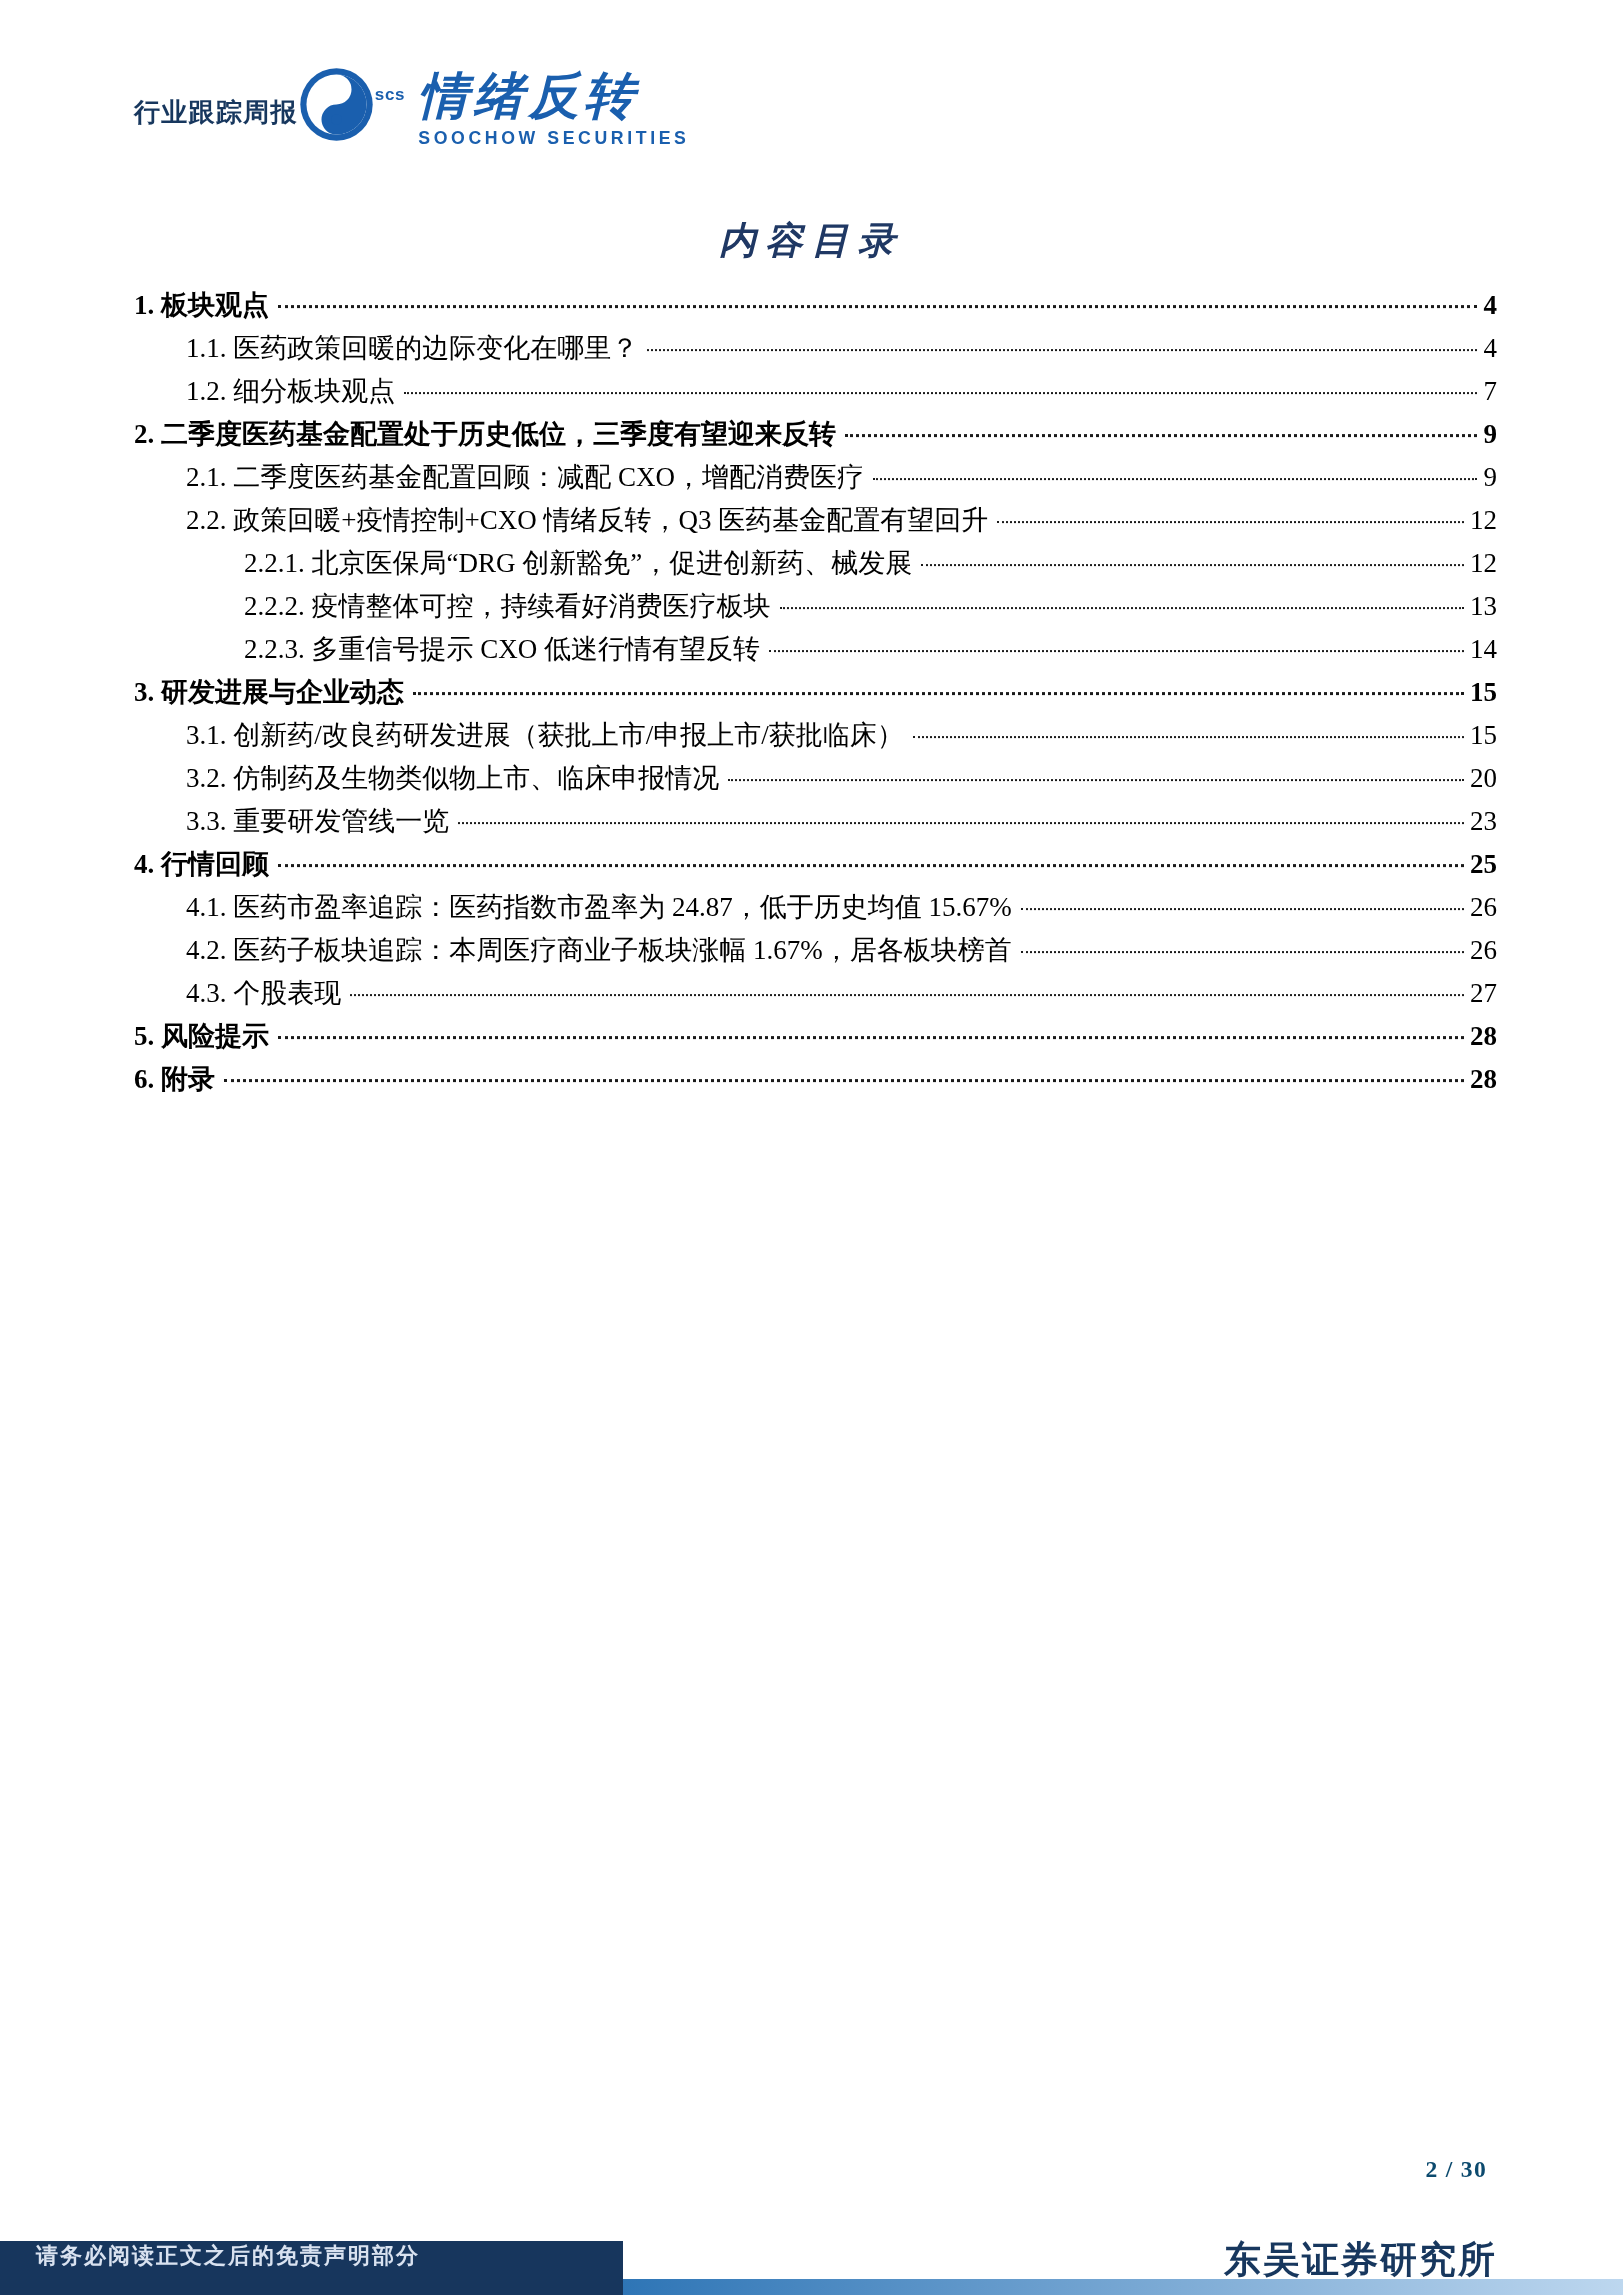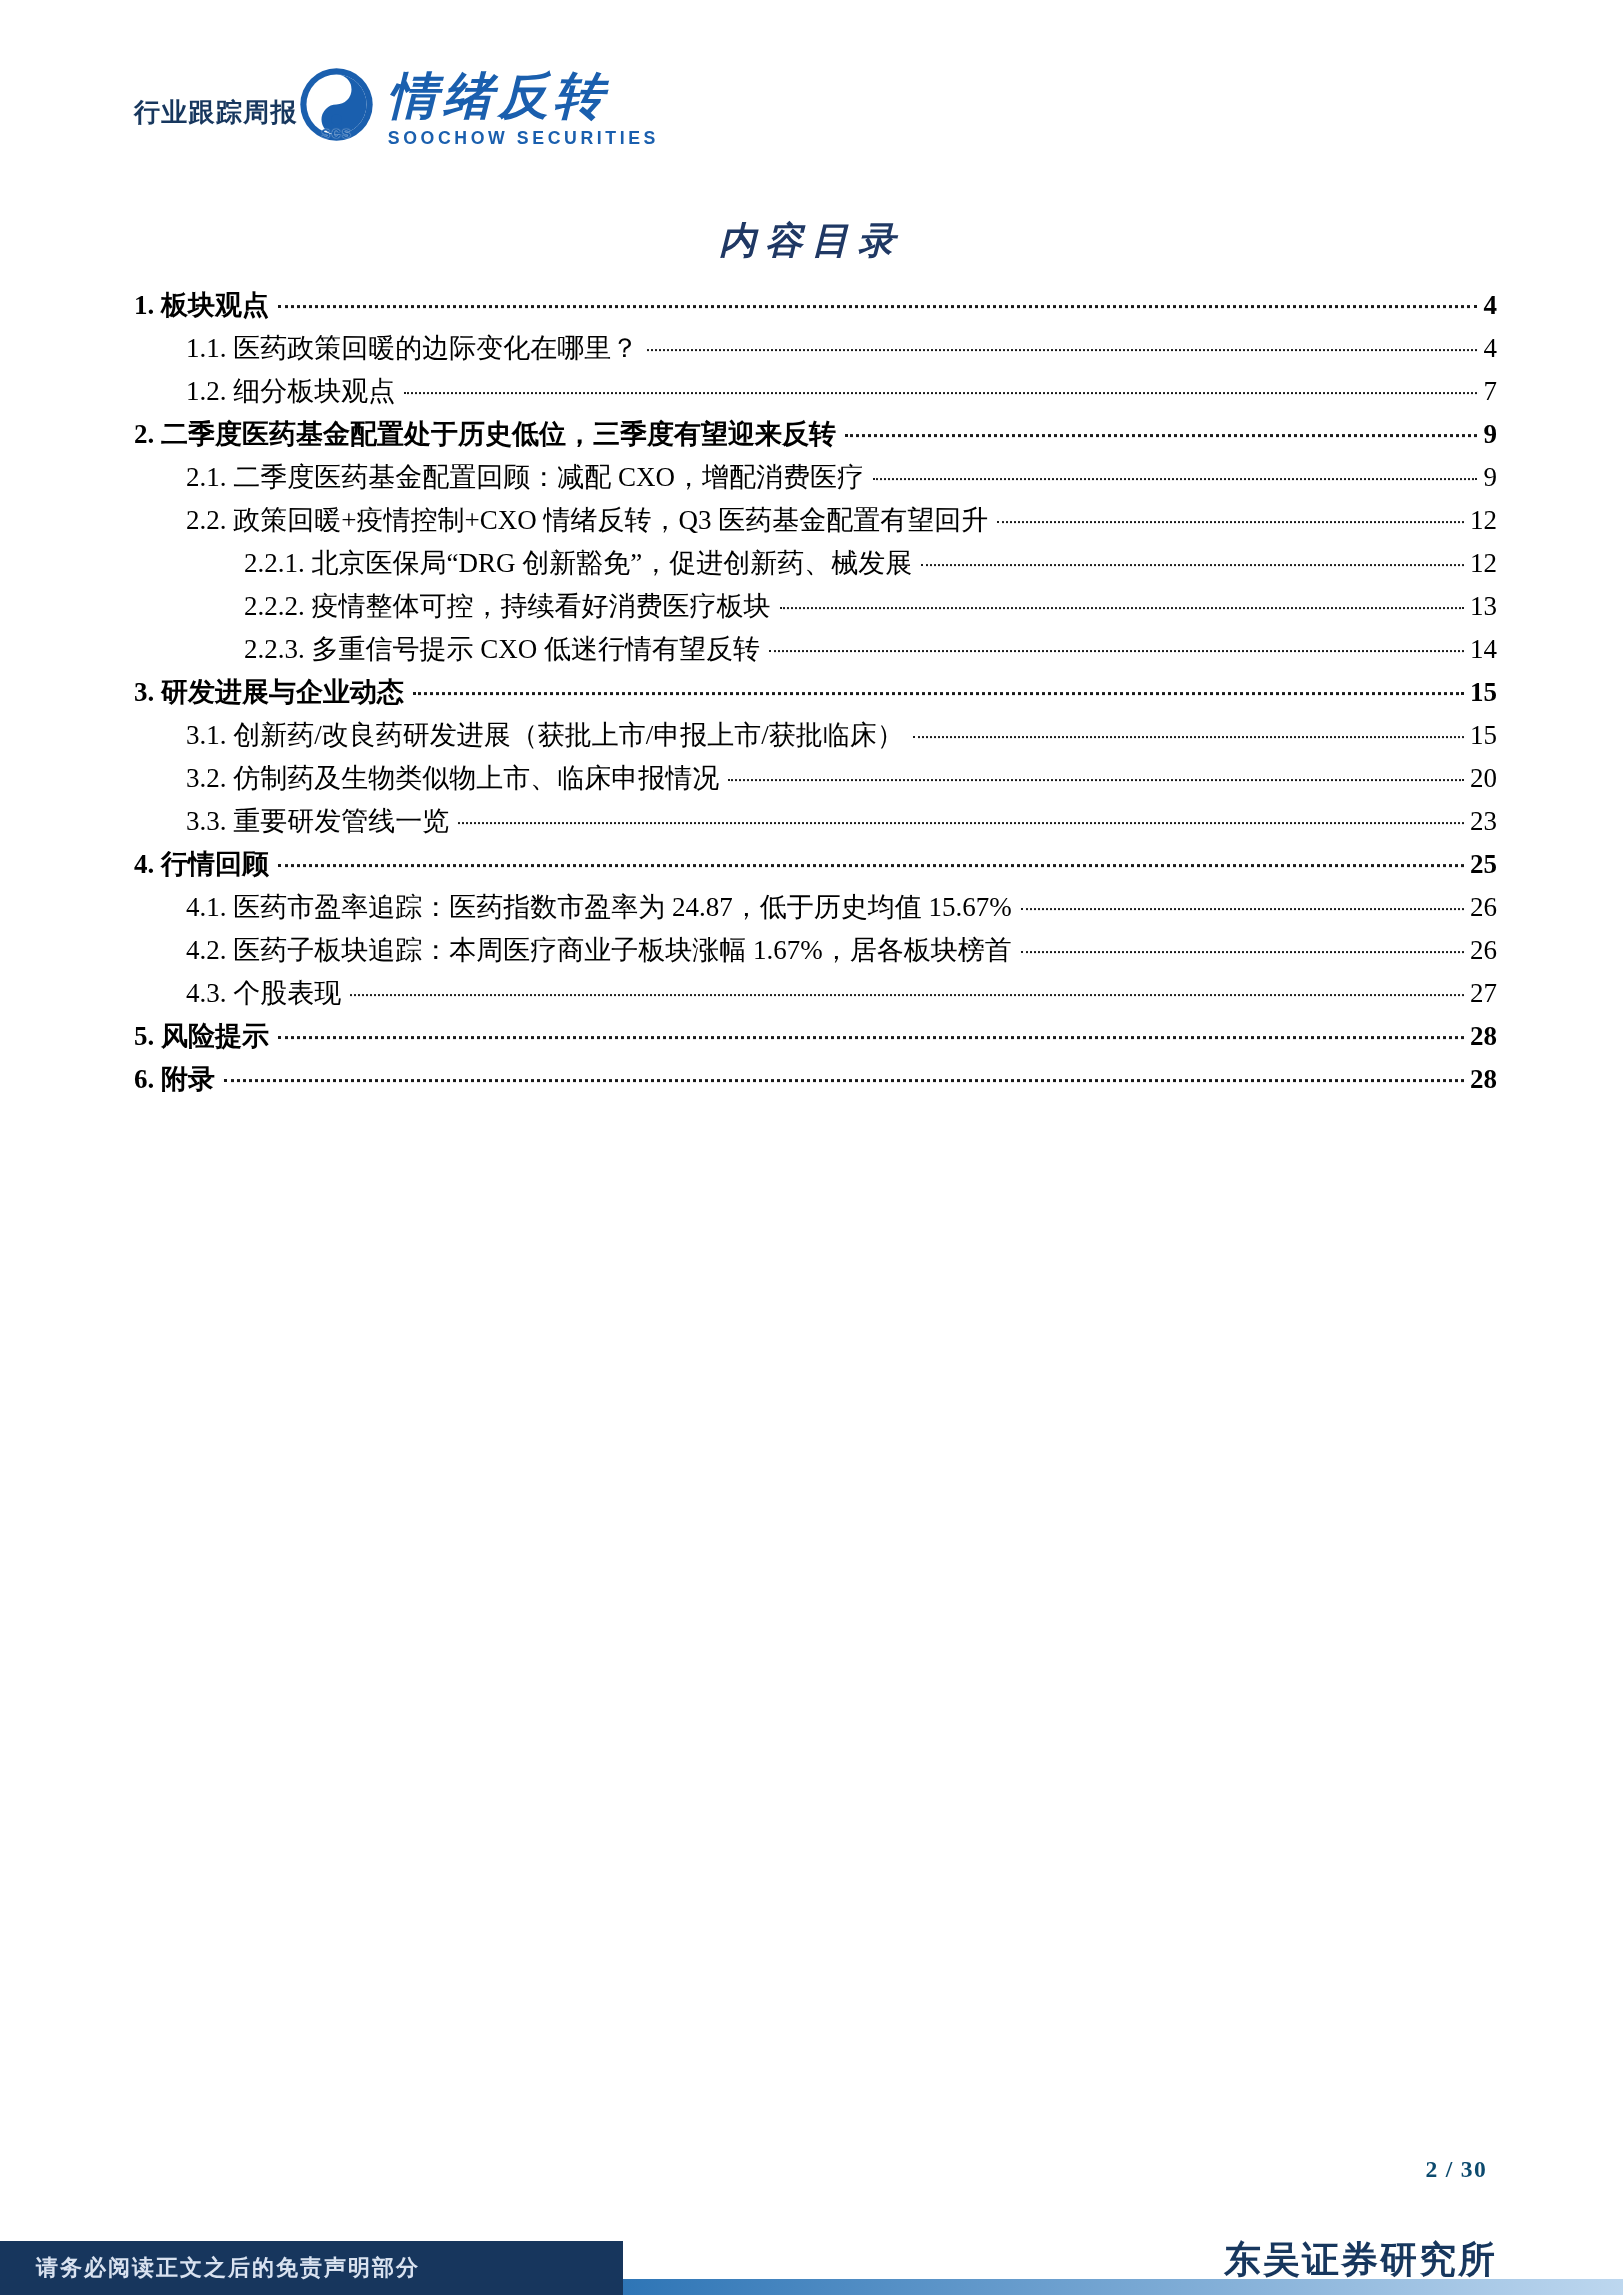--- a/index.html
+++ b/index.html
@@ -22,21 +22,21 @@
   .header{
     position:absolute;top:66px;left:134px;right:121px;
     display:flex;justify-content:flex-start;align-items:flex-start;
   }
   .report-type{
     margin-top:29.4px;
     font-size:26px;font-weight:700;color:var(--navy);
     letter-spacing:1.3px;
   }
   .logo{display:flex;align-items:flex-start;gap:13px;}
-  .logo-icon-wrap{display:flex;flex-direction:column;align-items:center;}
+  .logo-icon-wrap{display:flex;flex-direction:row;align-items:center;}
   .logo-icon{width:77px;height:77px;display:block;}
   .logo-icon-label{
     font-family:"Liberation Sans","DejaVu Sans",sans-serif;
     font-size:17px;font-weight:700;color:var(--logo_blue);
     margin-top:-19.6px;letter-spacing:0.7px;
     text-shadow:0 0 1.3px #fff;
   }
   .logo-text{display:flex;flex-direction:column;align-items:flex-start;margin-top:3.9px;}
   .logo-cn{
     font-size:50px;font-weight:900;color:var(--logo_blue);
@@ -81,21 +81,21 @@
     position:absolute;top:2156px;right:136px;
     font-size:23.6px;color:#0c4a6e;font-weight:600;letter-spacing:1.3px;
   }
   .institute{
     position:absolute;top:2235px;right:126px;
     font-size:37px;color:var(--navy);font-weight:600;letter-spacing:2px;
   }
   .disclaimer-bar{
     position:absolute;left:0;bottom:0;width:623px;height:54px;
     background:var(--disclaimer_bg);
-    display:flex;align-items:center;
+    display:flex;align-items:flex-start;
     padding-left:36px;
   }
   .disclaimer-text{
     font-size:22px;font-weight:700;color:#D9E2F0;letter-spacing:2px;
   }
   .bottom-strip{
     position:absolute;left:623px;right:0;bottom:0;height:15.7px;
     background:linear-gradient(to right,var(--strip_start),var(--strip_end));
   }
 </style>

